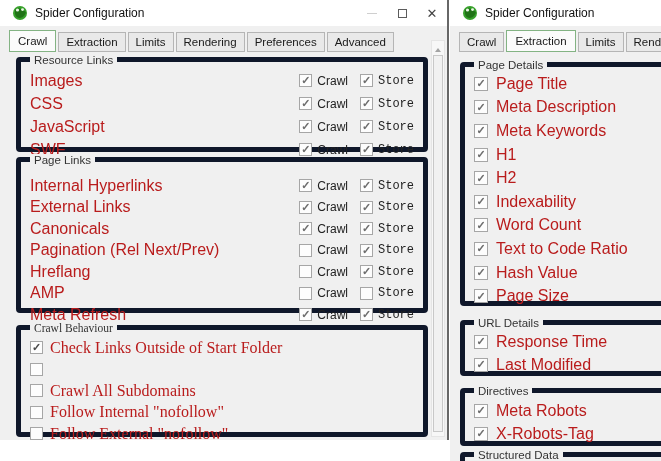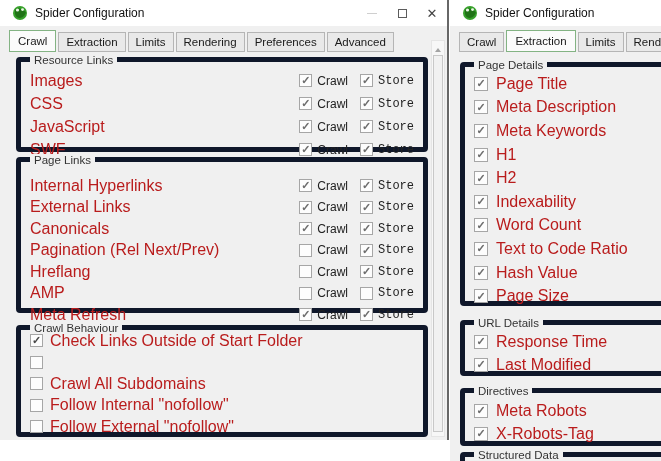--- a/index.html
+++ b/index.html
@@ -46,21 +46,21 @@
   .cb .mk{visibility:hidden;font-size:11px;line-height:1;color:#6e6e6e;font-weight:bold;transform:translateY(-0.5px);}
   .cb.checked .mk{visibility:visible;}
   .cblabel{font-size:12px;color:#222;margin:0 12px 0 5px;}
   .cblabel:last-child{margin-right:0;font-family:Liberation Mono, monospace;}
 
   
   .g-res{top:57px;left:16px;width:412px;height:95px;padding-top:7px;}
   .g-res .row{height:23px;}
   .g-pl{top:157px;left:16px;width:412px;height:156px;padding-top:13px;}
   .g-pl .row{height:21.5px;}
-  .g-beh{top:325px;left:16px;width:412px;height:112px;}
+  .g-beh{top:325px;left:16px;width:412px;height:112px;padding-top:7px;font-family:Liberation Serif, serif;}
   .g-beh .row{height:21.5px;gap:7px;}
   .g-beh .cb .mk{color:#4a4a4a;}
 
   
   .window.right .group{width:262px;left:10px;}
   .g-pd{top:62px;height:244px;padding-top:5px;}
   .g-pd .row{height:23.6px;gap:8px;}
   .g-ud{top:320px;height:56px;padding-top:5px;}
   .g-ud .row{height:23px;gap:8px;}
   .g-dir{top:388px;height:58px;padding-top:6px;}

